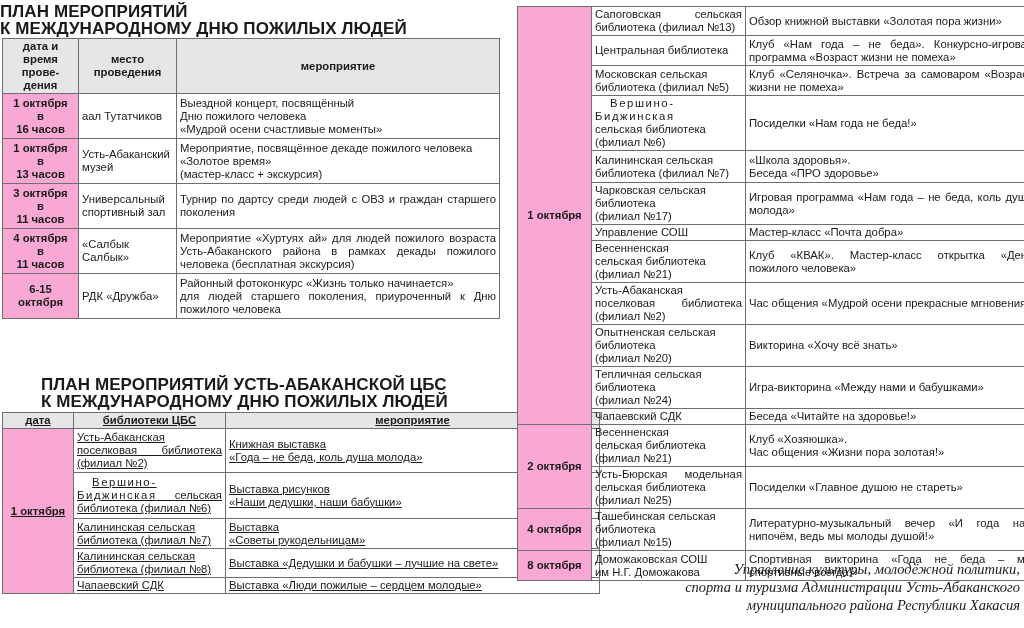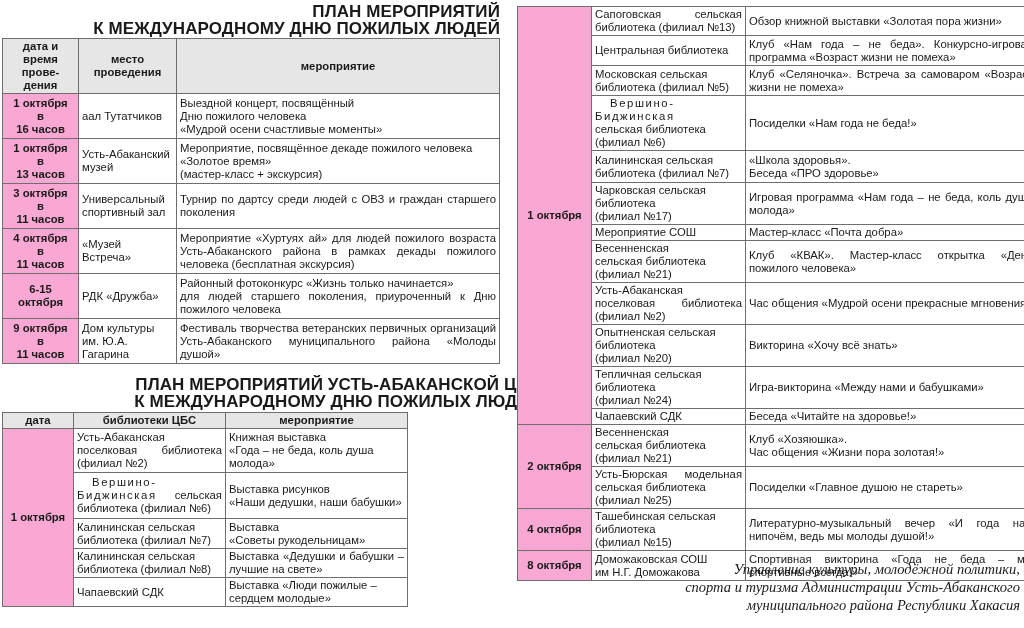--- a/index.html
+++ b/index.html
@@ -1,29 +1,29 @@
 <!DOCTYPE html>
 <html><head>
 <meta charset="utf-8">
 <style>
   html, body { margin:0; padding:0; }
   body { width:1024px; height:628px; background:#ffffff; position:relative; overflow:hidden;
          font-family:"Liberation Sans", sans-serif; color:#1a1a1a; }
-  .title { position:absolute; left:0; width:500px; text-align:right; font-weight:bold;
+  .title { position:absolute; left:0; width:500px; text-align:left; font-weight:bold;
            font-size:17px; line-height:17px; letter-spacing:0.1px; }
   table { border-collapse:collapse; position:absolute; table-layout:fixed; }
   td, th { border:1.5px solid #6e6e6e; font-size:11.3px; line-height:13px; padding:1px 3px;
            vertical-align:middle; }
   th { background:#e6e6e6; font-weight:bold; text-align:center; }
   td.date { background:#f9a8d4; font-weight:bold; text-align:center; }
   td.event { text-align:justify; }
   .pre { white-space:pre-line;margin-top:24px; }
   .spaced { letter-spacing:1.6px;padding-left:15px; }
   #t1 { left:2px; top:38px; width:498px; }
-  #t2 { left:2px; top:412px; width:406px; }
+  #t2 { left:2px; top:412px; width:598px;text-decoration:underline; }
   #t3 { left:517px; top:6px; width:520px; }
   #t1 tr.r td { height:42px; }
   .footer { position:absolute; right:4px; top:560px; width:500px; text-align:right;
             font-family:"Liberation Serif", serif; font-style:italic; font-weight:normal;
             font-size:14.5px; line-height:18px; }
 </style>
 </head>
 <body>
 
 <div class="title" style="top:3px;">
@@ -69,36 +69,29 @@
     <td class="date pre">3 октября
 в
 11 часов</td>
     <td>Универсальный спортивный зал</td>
     <td class="event">Турнир по дартсу среди людей с ОВЗ и граждан старшего поколения</td>
   </tr>
   <tr class="r">
     <td class="date pre">4 октября
 в
 11 часов</td>
-    <td>«Музей Встреча»</td>
+    <td>«Салбык Салбык»</td>
     <td class="event">Мероприятие «Хуртуях ай» для людей пожилого возраста  Усть-Абаканского района в рамках  декады пожилого человека (бесплатная экскурсия)</td>
   </tr>
   <tr class="r">
     <td class="date pre">6-15
 октября</td>
     <td>РДК «Дружба»</td>
     <td class="event pre">Районный фотоконкурс  «Жизнь только начинается»
 для людей старшего поколения, приуроченный к Дню пожилого человека</td>
-  </tr>
-  <tr class="r">
-    <td class="date pre">9 октября
-в
-11 часов</td>
-    <td>Дом культуры им. Ю.А. Гагарина</td>
-    <td class="event">Фестиваль творчества ветеранских первичных организаций Усть-Абаканского муниципального района «Молоды душой»</td>
   </tr>
 </tbody>
   </table>
 
 <div class="title" style="top:376px;padding-left:41px;">
   <div>ПЛАН МЕРОПРИЯТИЙ УСТЬ-АБАКАНСКОЙ ЦБС</div>
   <div>К МЕЖДУНАРОДНОМУ ДНЮ ПОЖИЛЫХ ЛЮДЕЙ</div>
 </div>
 
 <table id="t2">
@@ -169,21 +162,21 @@
     <td class="pre">«Школа здоровья».
 Беседа «ПРО здоровье»</td>
   </tr>
   <tr style="height:38px">
     <td class="pre">Чарковская сельская
 библиотека
 (филиал №17)</td>
     <td class="event">Игровая программа «Нам года – не беда, коль душа молода»</td>
   </tr>
   <tr style="height:16px">
-    <td>Мероприятие СОШ</td>
+    <td>Управление СОШ</td>
     <td>Мастер-класс «Почта добра»</td>
   </tr>
   <tr style="height:40px">
     <td class="pre">Весенненская
 сельская библиотека
 (филиал №21)</td>
     <td class="event">Клуб «КВАК». Мастер-класс открытка «День пожилого человека»</td>
   </tr>
   <tr style="height:42px">
     <td class="event">Усть-Абаканская поселковая библиотека (филиал №2)</td>

